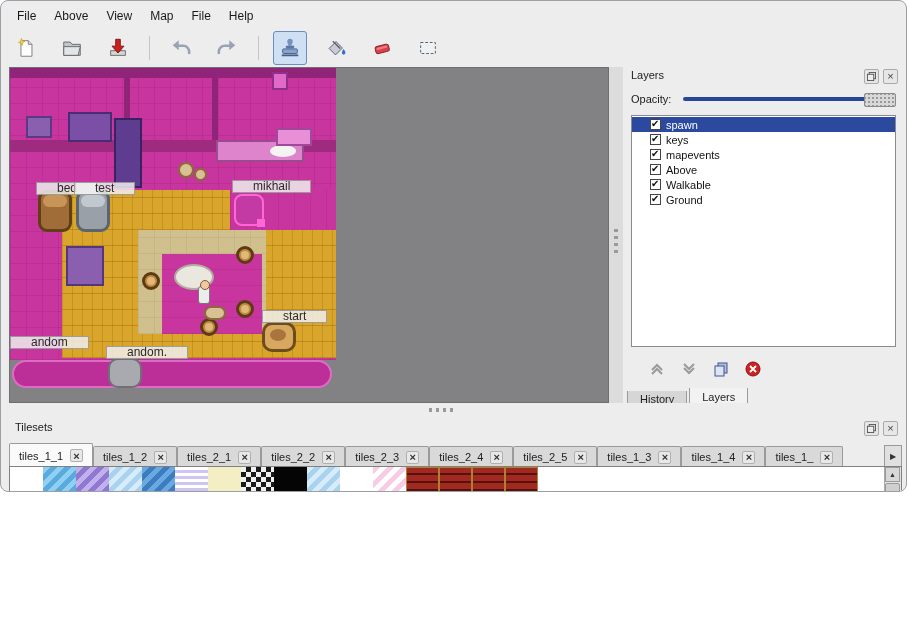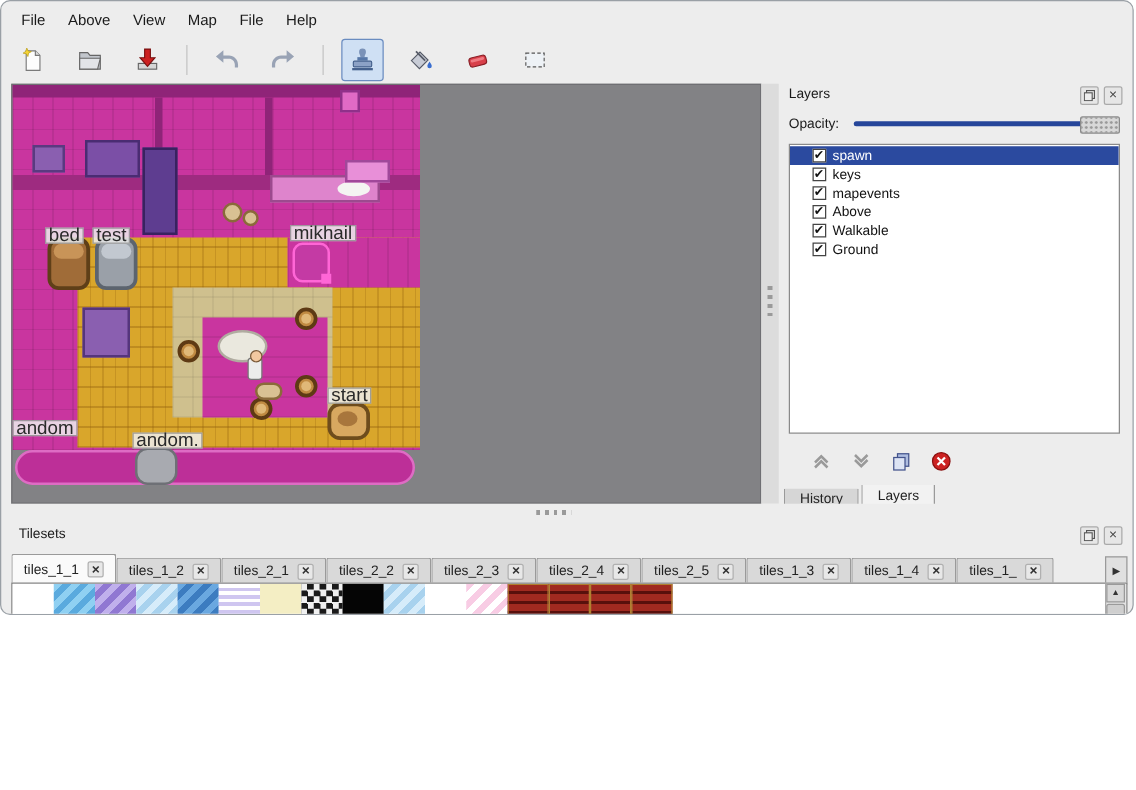--- a/index.html
+++ b/index.html
@@ -64,22 +64,22 @@
   .f-s1{left:132px;top:204px;} .f-s2{left:226px;top:178px;} .f-s3{left:226px;top:232px;} .f-s4{left:190px;top:250px;}
   .f-pots2{left:194px;top:238px;width:22px;height:14px;border-radius:7px;background:#d9c193;border:2px solid #8a6a3a;}
   .f-char{left:188px;top:218px;width:12px;height:18px;background:#ececec;border:1px solid #777;border-radius:3px;}
   .f-char::before{content:"";position:absolute;left:1px;top:-7px;width:8px;height:8px;border-radius:50%;
     background:#f2c8a0;border:1px solid #7a5a3a;}
   .f-basket{left:252px;top:254px;width:34px;height:30px;background:#d8a860;border:3px solid #6e4c1c;border-radius:10px;}
   .f-basket::after{content:"";position:absolute;left:5px;top:4px;width:16px;height:12px;border-radius:50%;background:#a8763c;}
   .mm-bar{left:2px;top:292px;width:320px;height:28px;background:#bd2f98;border:2px solid #de6cc4;border-radius:14px;}
   .f-mat{left:98px;top:290px;width:34px;height:30px;background:#a8aab0;border:2px solid #6e7076;border-radius:10px;}
   .map-labels div{position:absolute;}
-  .map-label{font-size:15px;line-height:11px;color:#2a2a2a;background:rgba(238,238,238,.85);
-    border:1px solid rgba(110,110,110,.6);padding:0 2px;white-space:nowrap;z-index:5;}
+  .map-label{font-size:12px;line-height:11px;color:#2a2a2a;background:rgba(238,238,238,.85);
+    border:1px solid rgba(110,110,110,.6);padding:0 20px;white-space:nowrap;z-index:5;}
 
   
   .splitter-v{position:absolute;left:608px;top:66px;width:14px;height:336px;background:#dcdcdc;}
   .splitter-v::after{content:"";position:absolute;left:5px;top:160px;width:4px;height:26px;
     background:repeating-linear-gradient(0deg,#9a9a9a 0 3px,transparent 3px 7px);}
   .splitter-h{position:absolute;left:8px;top:402px;width:893px;height:14px;background:#ededed;}
   .splitter-h::after{content:"";position:absolute;left:420px;top:5px;width:28px;height:4px;
     background:repeating-linear-gradient(90deg,#9a9a9a 0 3px,transparent 3px 7px);}
 
   

